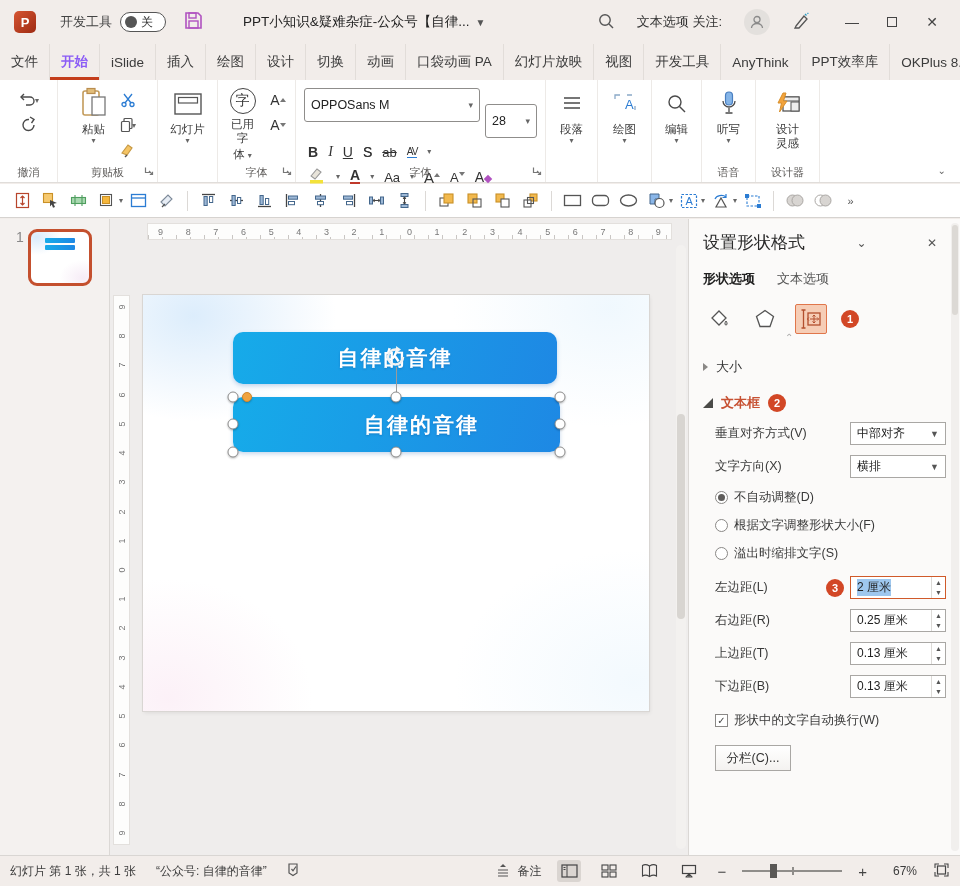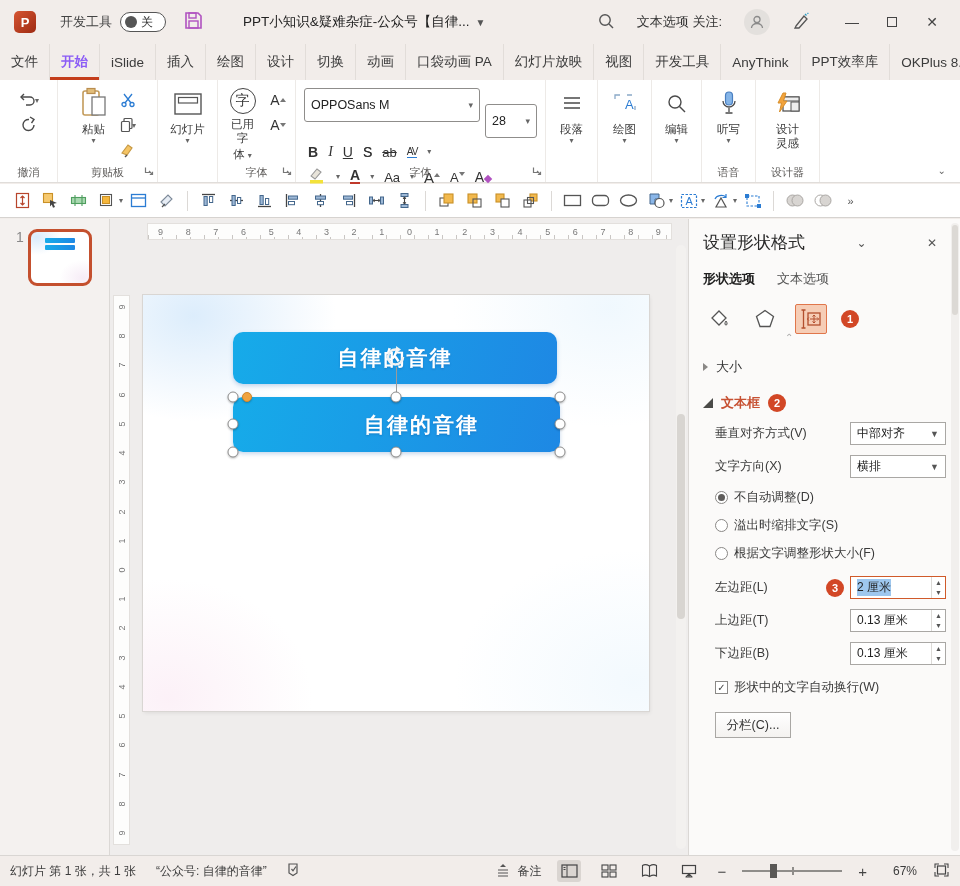--- a/index.html
+++ b/index.html
@@ -760,39 +760,49 @@
             <span class="dc">▼</span>
         </div>
       </div>
 
       <div class="pradio">
         <span class="rad sel"></span>
         <span>不自动调整(D)</span>
       </div>
       <div class="pradio">
         <span class="rad"></span>
-        <span>溢出时缩排文字(S)</span>
+        <span>根据文字调整形状大小(F)</span>
       </div>
       <div class="pradio">
         <span class="rad"></span>
-        <span>根据文字调整形状大小(F)</span>
+        <span>溢出时缩排文字(S)</span>
       </div>
 
       <div class="prow" style="margin-top:14px;">
         <span class="lab">左边距(L)</span>
         <span class="badge" style="margin-right:6px;">3</span>
         <div class="spin hot">
           <span class="selval">2 厘米</span>
           <span class="arrows">
               <span>▲</span>
               <span>▼</span>
             </span>
         </div>
       </div>
       <div class="prow">
+        <span class="lab">右边距(R)</span>
+        <div class="spin">
+          <span>0.25 厘米</span>
+          <span class="arrows">
+              <span>▲</span>
+              <span>▼</span>
+            </span>
+        </div>
+      </div>
+      <div class="prow">
         <span class="lab">上边距(T)</span>
         <div class="spin">
           <span>0.13 厘米</span>
           <span class="arrows">
               <span>▲</span>
               <span>▼</span>
             </span>
         </div>
       </div>
       <div class="prow">

